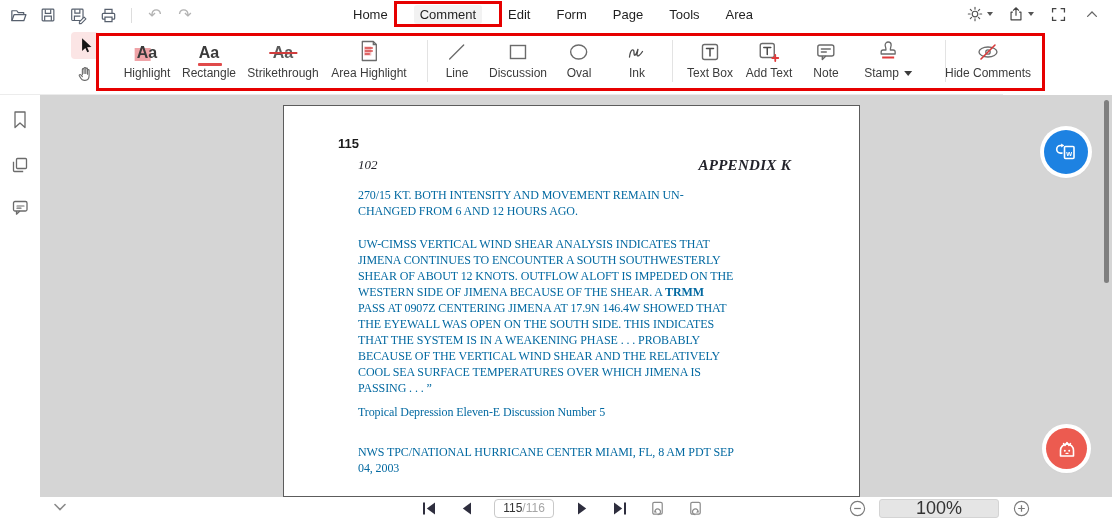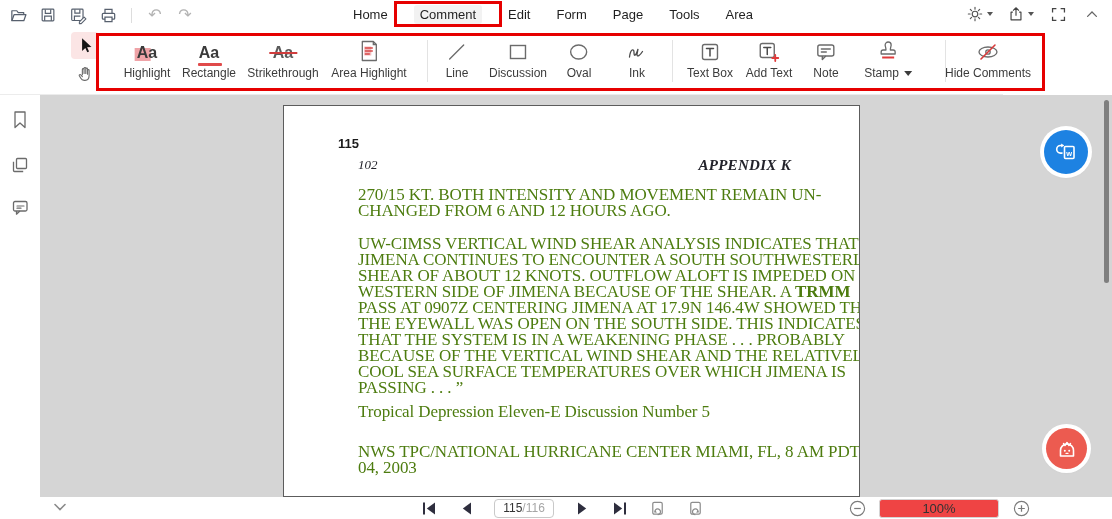--- a/index.html
+++ b/index.html
@@ -40,39 +40,39 @@
   .sidebar { position:absolute; left:0; top:95px; width:40px; height:424px; background:#fff; }
   .side-icon { position:absolute; left:10px; width:20px; height:20px; cursor:pointer; }
 
   
   .docarea { position:absolute; left:40px; top:95px; width:1072px; height:402px; background:#d5d5d5; overflow:hidden; }
   .pdf-page { position:absolute; left:243px; top:10px; width:577px; height:392px; background:#fff; border:1px solid #5c5c5c; overflow:hidden; cursor:default; }
   .pg-label { position:absolute; left:54px; top:30px; font-size:13px; font-weight:bold; color:#1c1c1c; font-family:"Liberation Sans",sans-serif; }
   .pg-head { position:absolute; left:74px; top:51px; width:433px; display:flex; justify-content:space-between; font-family:"Liberation Serif",serif; font-style:italic; color:#23232b; }
   .pg-head .hl { font-size:13px; }
   .pg-head .hr { font-size:15px; font-weight:600; letter-spacing:.3px; }
-  .pg-text { position:absolute; left:74px; width:470px; font-family:"Liberation Serif",serif; font-size:17px; line-height:16px; color:#4d7c0f; white-space:nowrap; letter-spacing:-.1px; }
+  .pg-text { position:absolute; left:74px; width:470px; font-family:"Liberation Serif",serif; font-size:12px; line-height:16px; color:#0369a1; white-space:nowrap; letter-spacing:-.1px; }
   .pg-p1 { top:81px; } .pg-p2 { top:130px;font-family:Liberation Serif, serif; }
   .pg-h2 { top:298px; font-weight:normal; }
   .pg-f  { top:338px; }
   .scroll-thumb { position:absolute; right:3px; top:5px; width:5px; height:183px; background:#7f7f7f; border-radius:2.5px; cursor:pointer; }
 
   
   .fab { position:absolute; border-radius:50%; display:flex; align-items:center; justify-content:center; cursor:pointer; box-shadow:0 0 0 4px #fff, 0 1px 4px rgba(0,0,0,.25); }
   .fab-blue { left:1044px; top:130px; width:44px; height:44px; background:#1d82e2; }
   .fab-red  { left:1046px; top:428px; width:41px; height:41px; background:#ec5b50; }
 
   
   .bottombar { position:absolute; left:40px; top:497px; width:1072px; height:22px; background:#fff; }
   .bb-chev { position:absolute; left:12px; top:3px; cursor:pointer; }
   .nav { position:absolute; left:380px; top:0; height:22px; display:flex; align-items:center; gap:20px; }
   .pagebox { width:60px; height:19px; border:1px solid #c9c9c9; border-radius:4px; background:#fff; display:flex; align-items:center; justify-content:center; font-size:12px; cursor:text; }
   .pagebox .cur { color:#333; } .pagebox .sep,.pagebox .tot { color:#a6a6a6; }
   .zoomctl { position:absolute; left:808px; top:0; height:22px; display:flex; align-items:center; gap:13px; }
-  .zoombox { width:120px; height:19px; background:#ef4444; border:1px solid #d4d4d4; border-radius:3px; font-size:13px; color:#333; display:flex; align-items:center; justify-content:center; cursor:pointer; }
+  .zoombox { width:120px; height:19px; background:#e5e5e5; border:1px solid #d4d4d4; border-radius:3px; font-size:18px; color:#333; display:flex; align-items:center; justify-content:center; cursor:pointer; }
   svg { display:block; }
 </style>
 </head>
 <body>
 
 <div class="app">
 
   <div class="topbar">
     <div class="file-icons">
       <div class="icon-btn">

